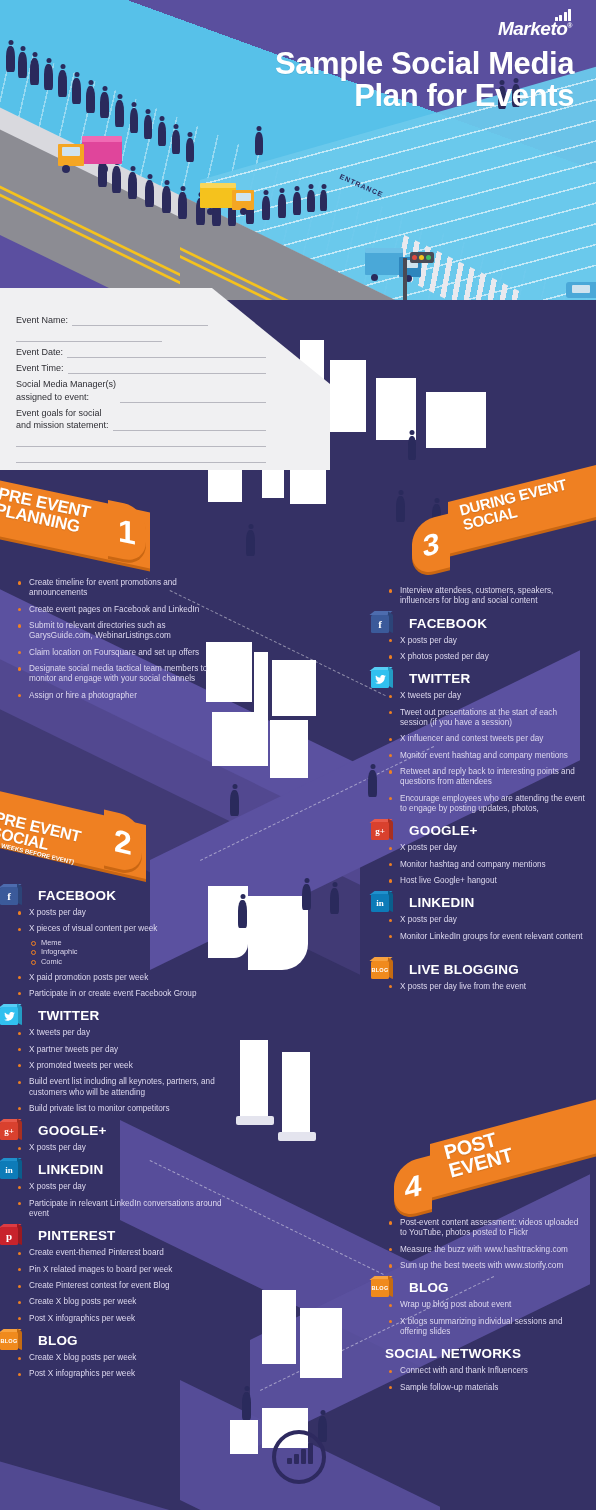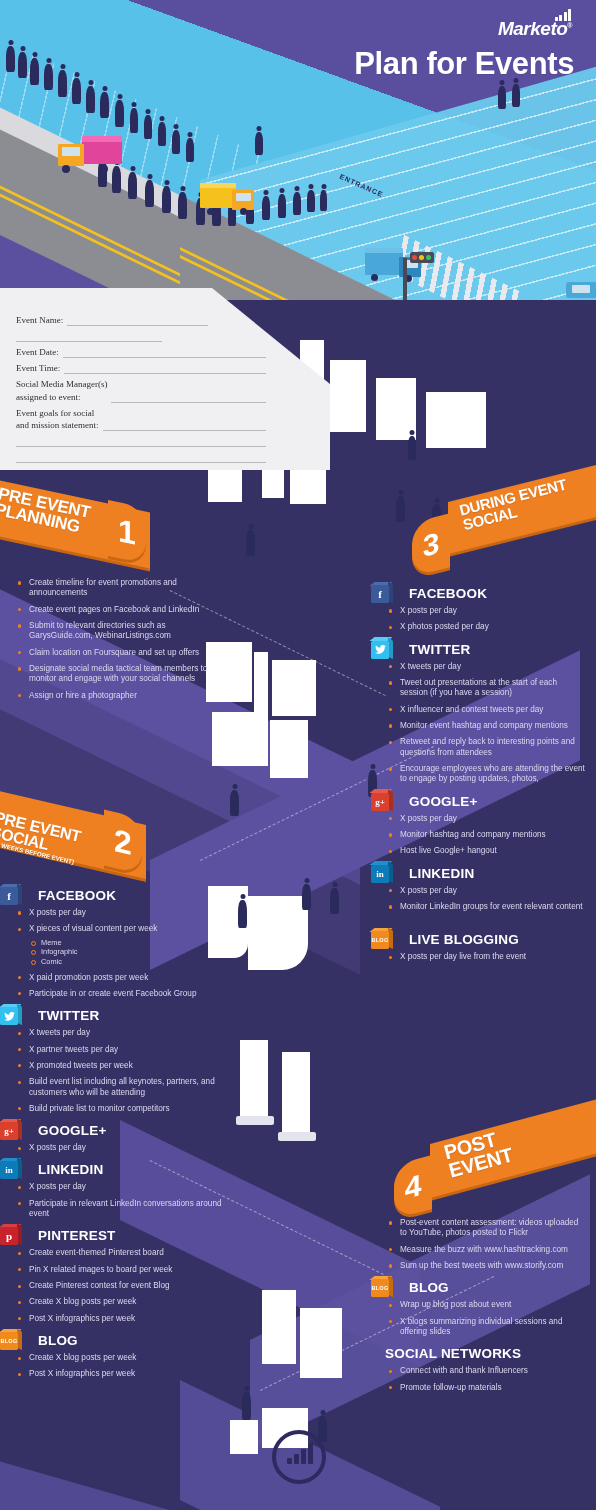--- a/index.html
+++ b/index.html
@@ -80,21 +80,20 @@
   .brand-bars i { display:block; width:3px; background:#fff; border-radius:.5px; }
 
   .entrance { position:absolute; left:338px; top:182px; color:#2a2a5c; font-size:7px;
      font-weight:bold; letter-spacing:1px; transform:rotate(24deg); }
 
   
   .form-card { position:absolute; left:0; top:288px; width:330px; height:182px;
      background:#f0f0f2;
      clip-path: polygon(0 0, 212px 0, 330px 96px, 330px 182px, 0 182px);
      box-shadow: 6px 6px 14px rgba(0,0,0,.18);
-     font-family: Liberation Serif, serif;
   }
   .form-rows { position:absolute; left:16px; top:26px; width:250px;
      font-size:9px; color:#2f2f35; line-height:1.35; }
   .frow { display:flex; align-items:flex-end; margin-bottom:4px; }
   .frow .lbl { white-space:pre-line; font-weight:normal; }
   .frow .line { flex:1; border-bottom:1px solid #b8b8c0; height:11px; margin-left:4px; }
   .plainline { border-bottom:1px solid #b8b8c0; height:12px; margin-bottom:4px; }
 
   
   .expo { position:absolute; left:0; top:300px; width:596px; height:1210px; overflow:hidden; }
@@ -261,20 +260,21 @@
     <i style="height:4px"></i>
       <i style="height:6px"></i>
       <i style="height:9px"></i>
       <i style="height:12px"></i>
   </div>
   <div class="brand">
     <span>Marketo</span><sup>®</sup>
   </div>
 
   <div class="hero-title">
+    <div>Sample Social Media</div>
     <div>Plan for Events</div>
   </div>
 </div>
 
 <div class="expo">
 
   <div class="floor" style="left:-60px; top:260px; width:420px; height:120px; transform:skewY(26deg); transform-origin:left top;"></div>
   <div class="floor-d" style="left:-60px; top:330px; width:420px; height:140px; transform:skewY(26deg); transform-origin:left top; opacity:.55;"></div>
   <div class="floor" style="left:150px; top:560px; width:430px; height:110px; transform:skewY(-26deg); transform-origin:left top;"></div>
   <div class="floor" style="left:120px; top:820px; width:300px; height:100px; transform:skewY(26deg); transform-origin:left top; opacity:.9;"></div>
@@ -498,20 +498,23 @@
 </div>
 
 <div class="banner" style="left:430px; top:484px; width:180px; height:86px;">
   <div class="ribbon" style="left:18px; top:18px; width:170px; height:52px; transform:skewY(-14deg); transform-origin:left top;"></div>
   <div class="rtxt" style="left:28px; top:20px; width:160px; font-size:15px; text-align:left; transform:rotate(-14deg); transform-origin:left top;">DURING EVENT
 SOCIAL</div>
   <div class="num" style="left:-18px; top:34px; width:38px; height:54px; font-size:30px; border-radius:22px 0 0 22px; transform:skewY(-14deg);">3</div>
 </div>
 
 <div class="col col-right" style="top:586px;">
+  <ul class="bul">
+    <li>Interview attendees, customers, speakers, influencers for blog and social content</li>
+  </ul>
 
   <div class="chan">
     <div class="sicon fb">
       <div class="topf"></div>
         <div class="side"></div>
       <div class="face">f</div>
     </div>
     <div class="sec-head">FACEBOOK</div>
     <ul class="bul">
       <li>X posts per day</li>
@@ -604,21 +607,21 @@
     <ul class="bul">
       <li>Wrap up blog post about event</li>
       <li>X blogs summarizing individual sessions and offering slides</li>
     </ul>
   </div>
 
   <div class="chan" style="margin-top:8px;">
     <div class="sec-head nodent">SOCIAL NETWORKS</div>
     <ul class="bul">
       <li>Connect with and thank Influencers</li>
-      <li>Promote follow-up materials</li>
+      <li>Sample follow-up materials</li>
     </ul>
   </div>
 </div>
 
 <div class="medallion">
   <div class="bars">
     <i style="height:6px"></i>
       <i style="height:10px"></i>
       <i style="height:15px"></i>
       <i style="height:21px"></i>

